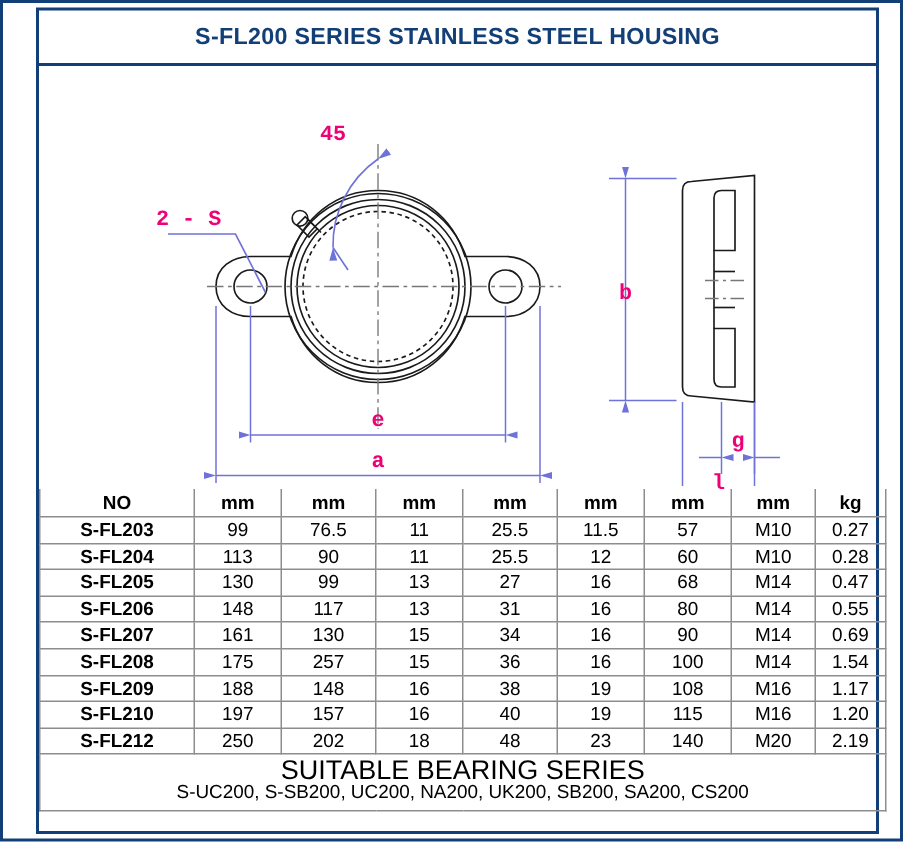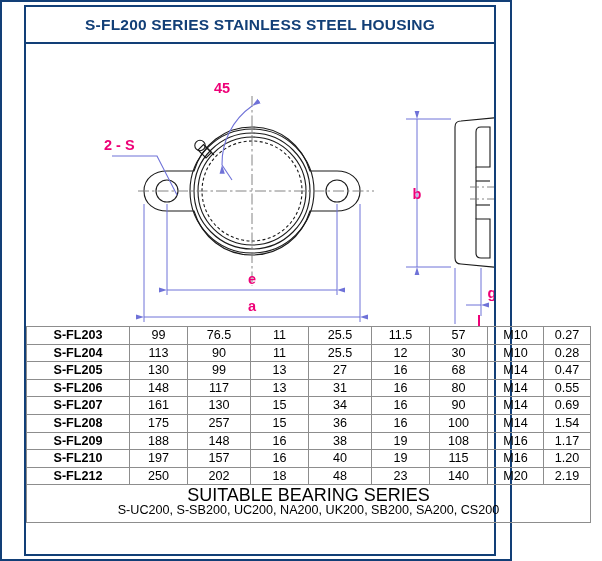--- a/index.html
+++ b/index.html
@@ -1,33 +1,33 @@
 <!DOCTYPE html>
 <html><head>
 <meta charset="utf-8">
 <style>
   html,body{margin:0;padding:0;background:#ffffff;}
   body{width:602px;height:561px;overflow:hidden;
        font-family:"Liberation Sans","DejaVu Sans",sans-serif;}
 
-  #page{position:relative;width:512px;height:561px;box-sizing:border-box;
+  #page{position:relative;width:602px;height:561px;box-sizing:border-box;
         border:2px solid #123f77;background:#ffffff;}
 
   #inner{position:absolute;left:22px;top:3px;right:14px;bottom:3px;
          border:2px solid #123f77;box-sizing:border-box;background:#fff;}
 
   
   #titlebar{position:absolute;left:0;top:0;right:0;height:37px;
             border-bottom:2px solid #123f77;box-sizing:border-box;
             display:flex;align-items:center;justify-content:center;}
   #title{color:#123f77;font-size:15.5px;font-weight:bold;letter-spacing:.2px;
          white-space:nowrap;}
 
   
-  #drawing{position:absolute;left:0;top:37px;right:0;height:282px;overflow:hidden;}
+  #drawing{position:absolute;left:0;top:37px;right:0;height:282px;overflow:hidden;font-family:Liberation Mono, monospace;}
   #drawing svg{display:block;}
 
   
   #tablewrap{position:absolute;left:0;top:319px;right:0;bottom:0;box-sizing:border-box;}
   table{border-collapse:collapse;width:100%;table-layout:fixed;
         font-size:12.6px;color:#000;}
   th,td{border:1px solid #8d8d8d;text-align:center;padding:0;height:16.6px;
         line-height:16.6px;white-space:nowrap;overflow:hidden;}
   thead th{font-weight:bold;height:18px;line-height:18px;border-bottom:none;}
   thead tr.u th{border-top:none;border-bottom:1px solid #8d8d8d;}
@@ -157,41 +157,52 @@
             <col class="c1">
             <col class="c2">
             <col class="c3">
             <col class="c4">
           <col class="c5">
             <col class="c6">
             <col class="c7">
             <col class="c8">
         </colgroup>
         <thead>
+          <tr class="u">
+            <th>NO</th>
+            <th>mm</th>
+            <th>mm</th>
+            <th>mm</th>
+            <th>mm</th>
+            <th>mm</th>
+            <th>mm</th>
+            <th>mm</th>
+            <th>kg</th>
+          </tr>
         </thead>
         <tbody id="tbody">
             <tr>
               <td class="part">S-FL203</td>
               <td>99</td>
               <td>76.5</td>
               <td>11</td>
               <td>25.5</td>
               <td>11.5</td>
               <td>57</td>
               <td>M10</td>
               <td>0.27</td>
             </tr>
             <tr>
               <td class="part">S-FL204</td>
               <td>113</td>
               <td>90</td>
               <td>11</td>
               <td>25.5</td>
               <td>12</td>
-              <td>30</td>
+              <td>60</td>
               <td>M10</td>
               <td>0.28</td>
             </tr>
             <tr>
               <td class="part">S-FL205</td>
               <td>130</td>
               <td>99</td>
               <td>13</td>
               <td>27</td>
               <td>16</td>

